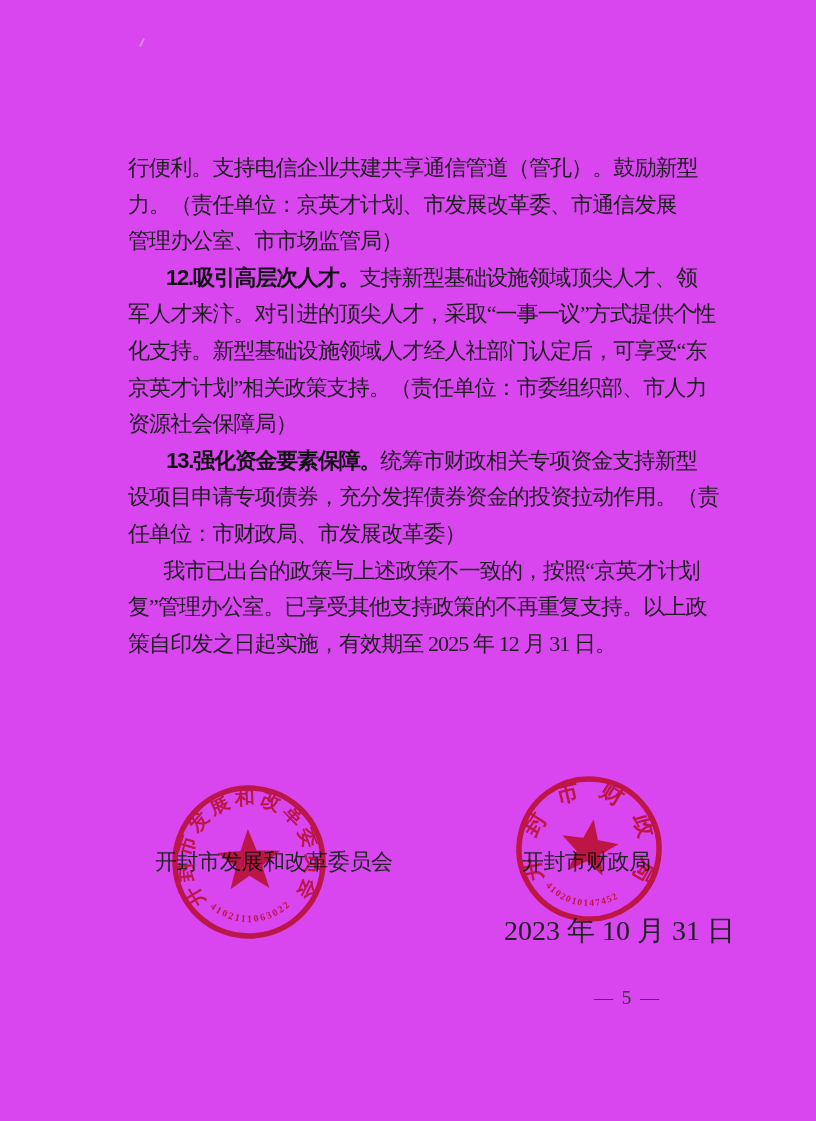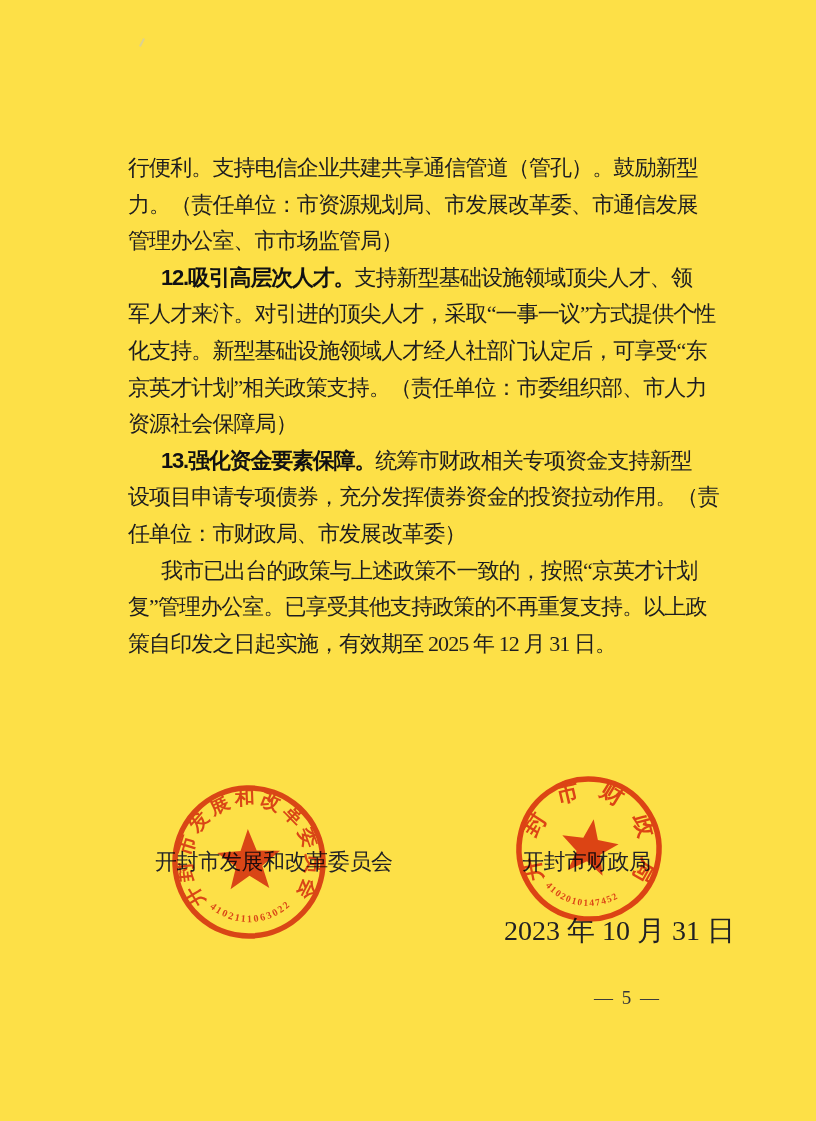--- a/index.html
+++ b/index.html
@@ -1,41 +1,41 @@
 <!DOCTYPE html>
 <html><head>
 <meta charset="utf-8">
 <style>
   html, body { margin: 0; padding: 0; background: #e8e8e8; }
   .page {
     position: relative;
     width: 816px; height: 1121px;
     margin: 0 auto;
-    background: #fde047;
+    background: #d946ef;
     overflow: hidden;
     font-family: "Liberation Serif", "DejaVu Serif", serif;
     color: #1d1d20;
   }
   
   .artifact {
     position: absolute; left: 141px; top: 38px;
     width: 2px; height: 9px;
     background: #c2c4c8; opacity: .55;
     transform: rotate(28deg);
   }
   
   .body-text {
     position: absolute; left: 128px; top: 150px; width: 574px;
   }
   .tline {
     height: 36.6px; line-height: 36.6px;
     font-size: 22px; letter-spacing: -0.9px;
     white-space: nowrap;
   }
-  .tline.indent { padding-left: 33px; }
+  .tline.indent { padding-left: 33px; text-align: center; }
   .lead {
     font-weight: bold;
     font-family: "Liberation Sans", "DejaVu Sans", sans-serif;
     letter-spacing: -1.2px;
     color: #111113;
   }
   
   .org {
     position: absolute; top: 847px;
     font-size: 22px; line-height: 30px;
@@ -69,21 +69,21 @@
 </style>
 </head>
 <body>
 
 <div class="page">
 
   <div class="artifact"></div>
 
   <div class="body-text">
       <div class="tline"><span>行便利。支持电信企业共建共享通信管道（管孔）。鼓励新型</span></div>
-      <div class="tline"><span>力。（责任单位：市资源规划局、市发展改革委、市通信发展</span></div>
+      <div class="tline"><span>力。（责任单位：京英才计划、市发展改革委、市通信发展</span></div>
       <div class="tline"><span>管理办公室、市市场监管局）</span></div>
       <div class="tline indent"><span class="lead">12.吸引高层次人才。</span><span>支持新型基础设施领域顶尖人才、领</span></div>
       <div class="tline"><span>军人才来汴。对引进的顶尖人才，采取“一事一议”方式提供个性</span></div>
       <div class="tline"><span>化支持。新型基础设施领域人才经人社部门认定后，可享受“东</span></div>
       <div class="tline"><span>京英才计划”相关政策支持。（责任单位：市委组织部、市人力</span></div>
       <div class="tline"><span>资源社会保障局）</span></div>
       <div class="tline indent"><span class="lead">13.强化资金要素保障。</span><span>统筹市财政相关专项资金支持新型</span></div>
       <div class="tline"><span>设项目申请专项债券，充分发挥债券资金的投资拉动作用。（责</span></div>
       <div class="tline"><span>任单位：市财政局、市发展改革委）</span></div>
       <div class="tline indent"><span>我市已出台的政策与上述政策不一致的，按照“京英才计划</span></div>

